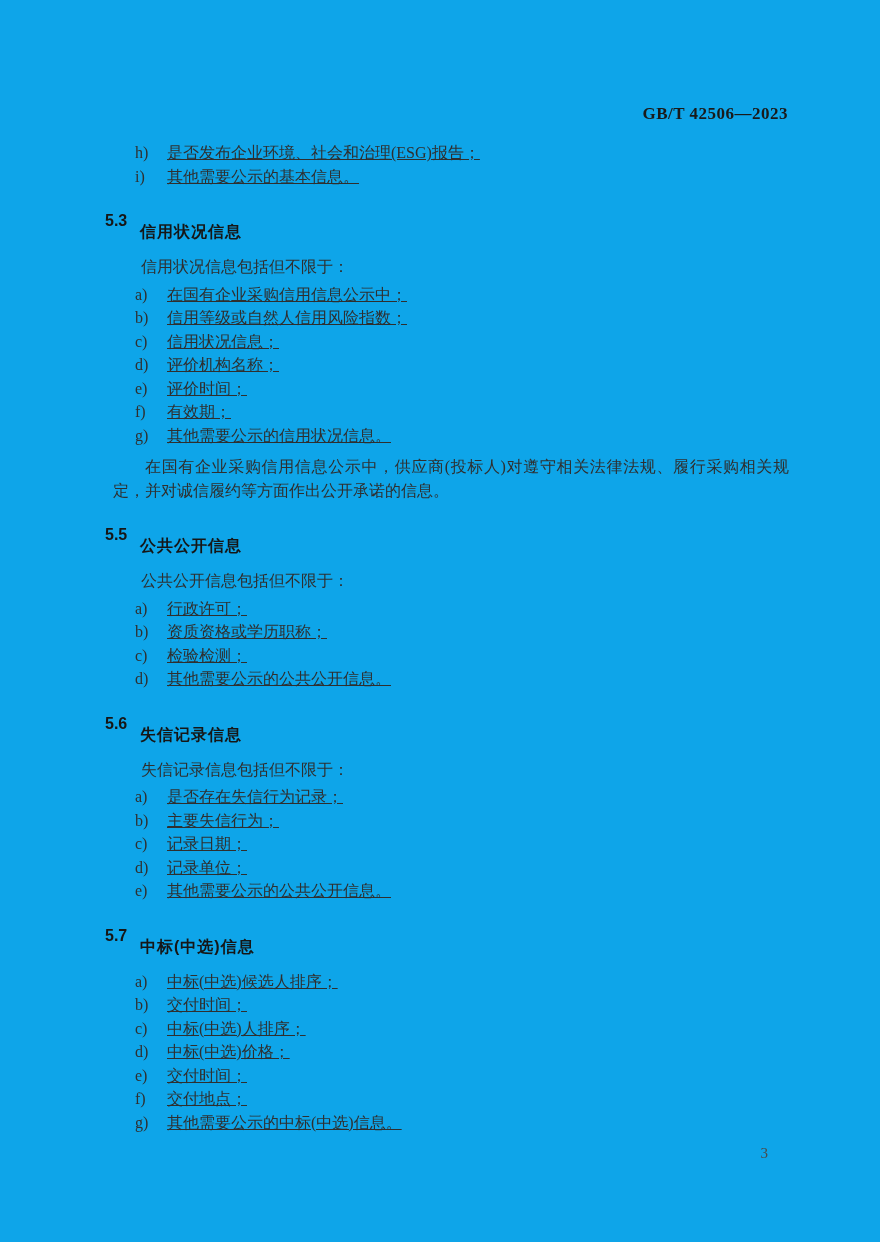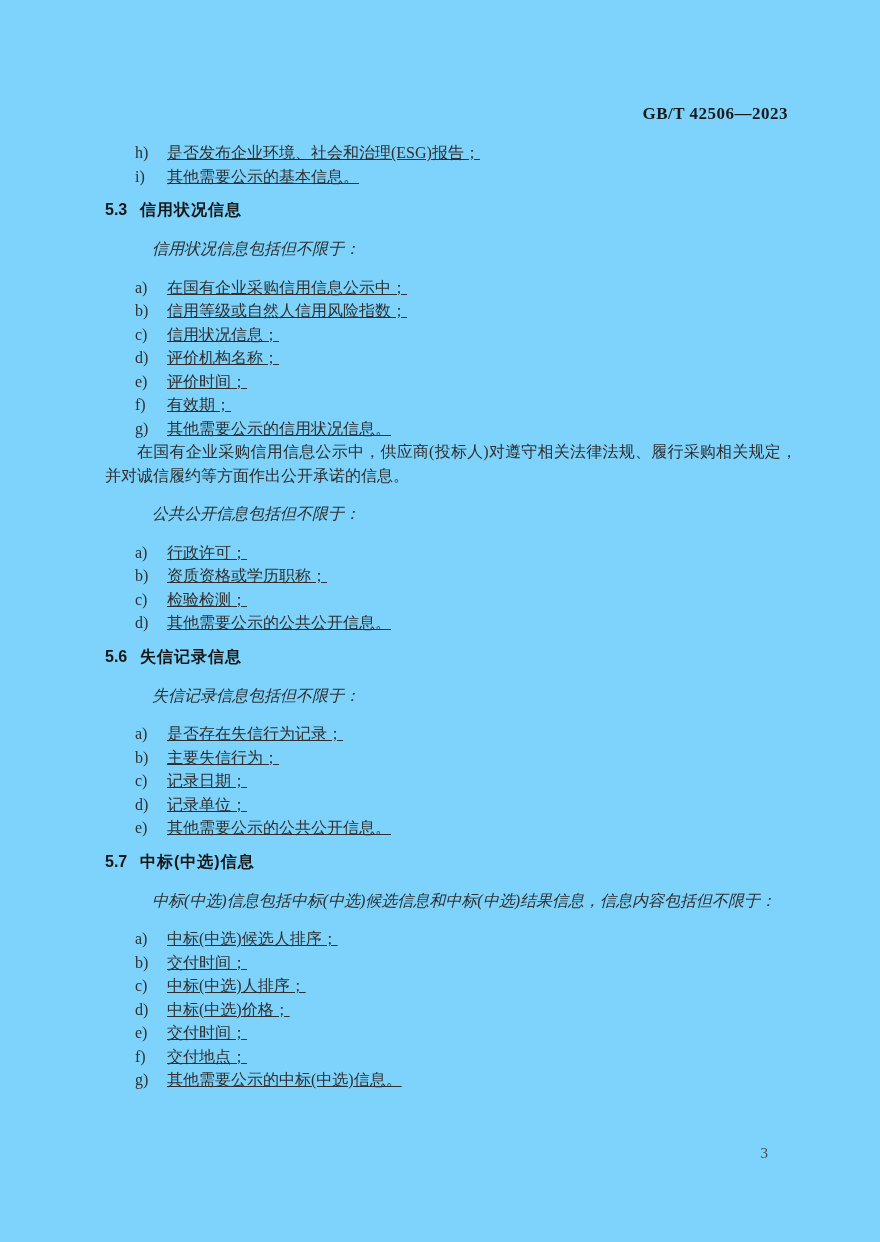--- a/index.html
+++ b/index.html
@@ -6,21 +6,21 @@
   html, body {
     margin: 0;
     padding: 0;
     background: #ffffff;
   }
   .page {
     position: relative;
     width: 880px;
     height: 1242px;
     margin: 0 auto;
-    background: #7dd3fc;
+    background: #0ea5e9;
     font-family: "Liberation Serif", "DejaVu Serif", serif;
     color: #2f2f2f;
     overflow: hidden;
   }
   .doc-header {
     position: absolute;
     top: 104px;
     right: 92px;
     font-size: 17px;
     font-weight: bold;
@@ -44,30 +44,30 @@
     color: #161616;
     margin: 10px 0 11px 0;
   }
   .sec-heading .num {
     width: 35px;
     flex: none;
     letter-spacing: 0;
   }
   .sec-heading .ttl {
     letter-spacing: 1px;
+    margin-top: 22px;
   }
   .intro {
-    margin: 15px;
+    margin: 4px;
     text-indent: 2em;
     font-size: 16px;
     line-height: 23.5px;
-    font-style: italic;
   }
   .para {
-    margin: 0;
+    margin: 8px;
     text-indent: 2em;
     font-size: 16px;
     line-height: 23.5px;
     text-align: justify;
   }
   .list {
     margin: 0;
   }
   .li {
     display: flex;
@@ -149,20 +149,24 @@
           <span class="txt">其他需要公示的信用状况信息。</span>
         </div>
       </div>
     </section>
 
     <section>
       <p class="para">在国有企业采购信用信息公示中，供应商(投标人)对遵守相关法律法规、履行采购相关规定，并对诚信履约等方面作出公开承诺的信息。</p>
     </section>
 
     <section>
+      <div class="sec-heading">
+        <span class="num">5.5</span>
+        <span class="ttl">公共公开信息</span>
+      </div>
       <p class="intro">公共公开信息包括但不限于：</p>
       <div class="list">
         <div class="li">
           <span class="lbl">a)</span>
           <span class="txt">行政许可；</span>
         </div>
         <div class="li">
           <span class="lbl">b)</span>
           <span class="txt">资质资格或学历职称；</span>
         </div>
@@ -205,21 +209,20 @@
           <span class="txt">其他需要公示的公共公开信息。</span>
         </div>
       </div>
     </section>
 
     <section>
       <div class="sec-heading">
         <span class="num">5.7</span>
         <span class="ttl">中标(中选)信息</span>
       </div>
-      <p class="intro">中标(中选)信息包括中标(中选)候选信息和中标(中选)结果信息，信息内容包括但不限于：</p>
       <div class="list">
         <div class="li">
           <span class="lbl">a)</span>
           <span class="txt">中标(中选)候选人排序；</span>
         </div>
         <div class="li">
           <span class="lbl">b)</span>
           <span class="txt">交付时间；</span>
         </div>
         <div class="li">

